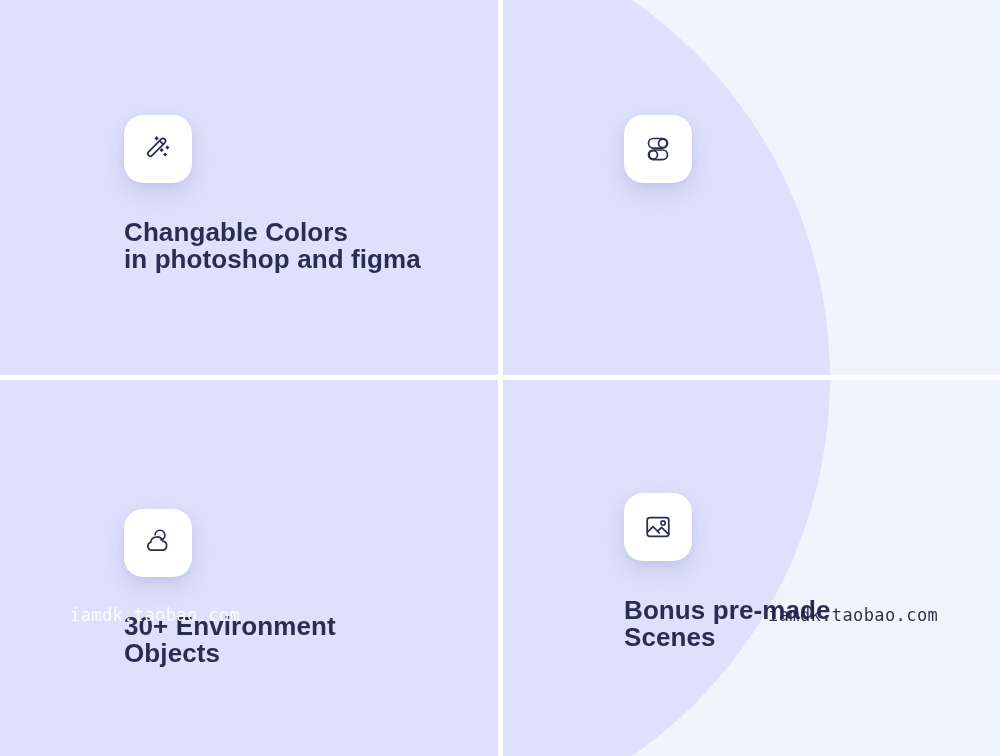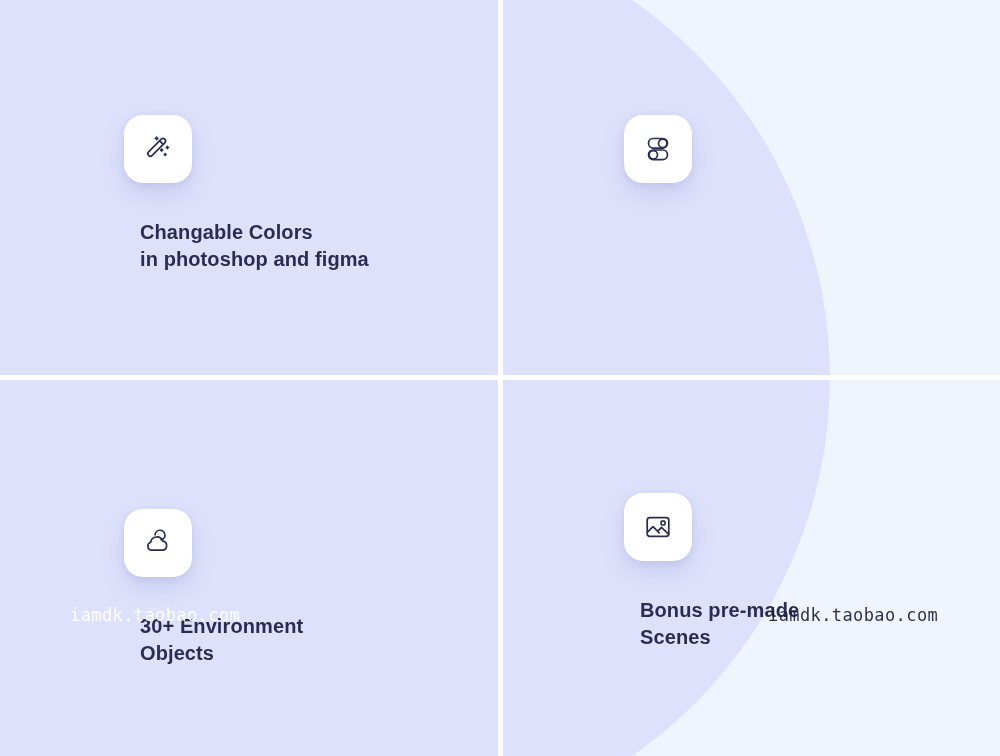--- a/index.html
+++ b/index.html
@@ -90,27 +90,26 @@
     display: flex;
     align-items: center;
     justify-content: center;
   }
   .icon-tile svg {
     display: block;
   }
 
   .cell-title {
     margin-top: 36px;
-    font-size: 20px;
+    font-size: 26px;
     line-height: 27px;
     font-weight: 700;
     letter-spacing: 0.1px;
     color: #2a2d52;
     white-space: pre-line;
-    margin-left: 16px;
   }
 
   
   .watermark {
     position: absolute;
     font-family: "DejaVu Sans Mono", monospace;
     font-size: 17px;
     letter-spacing: 0.4px;
     white-space: nowrap;
   }

